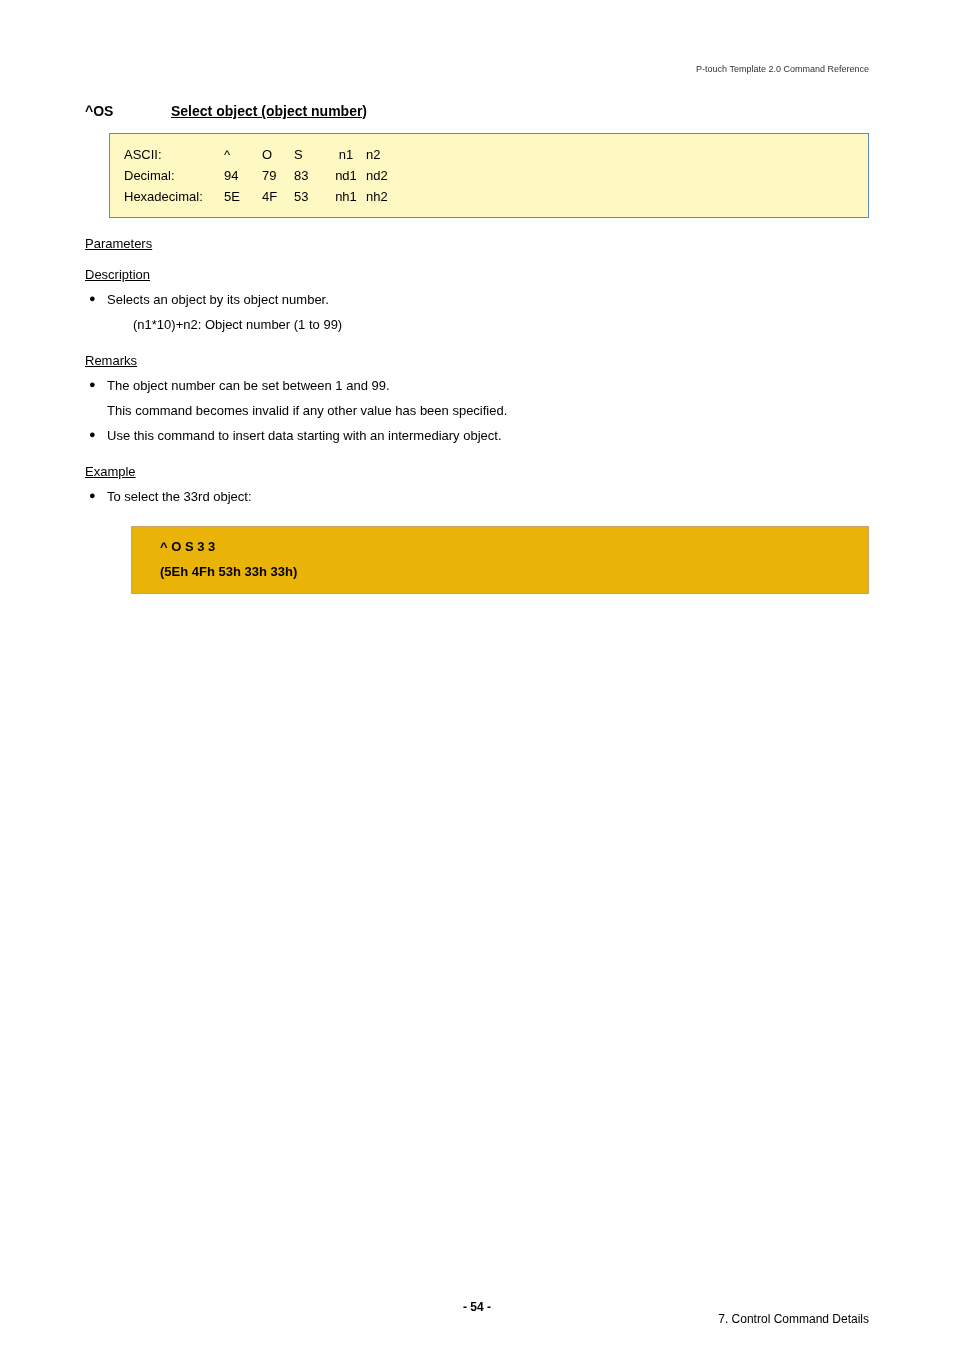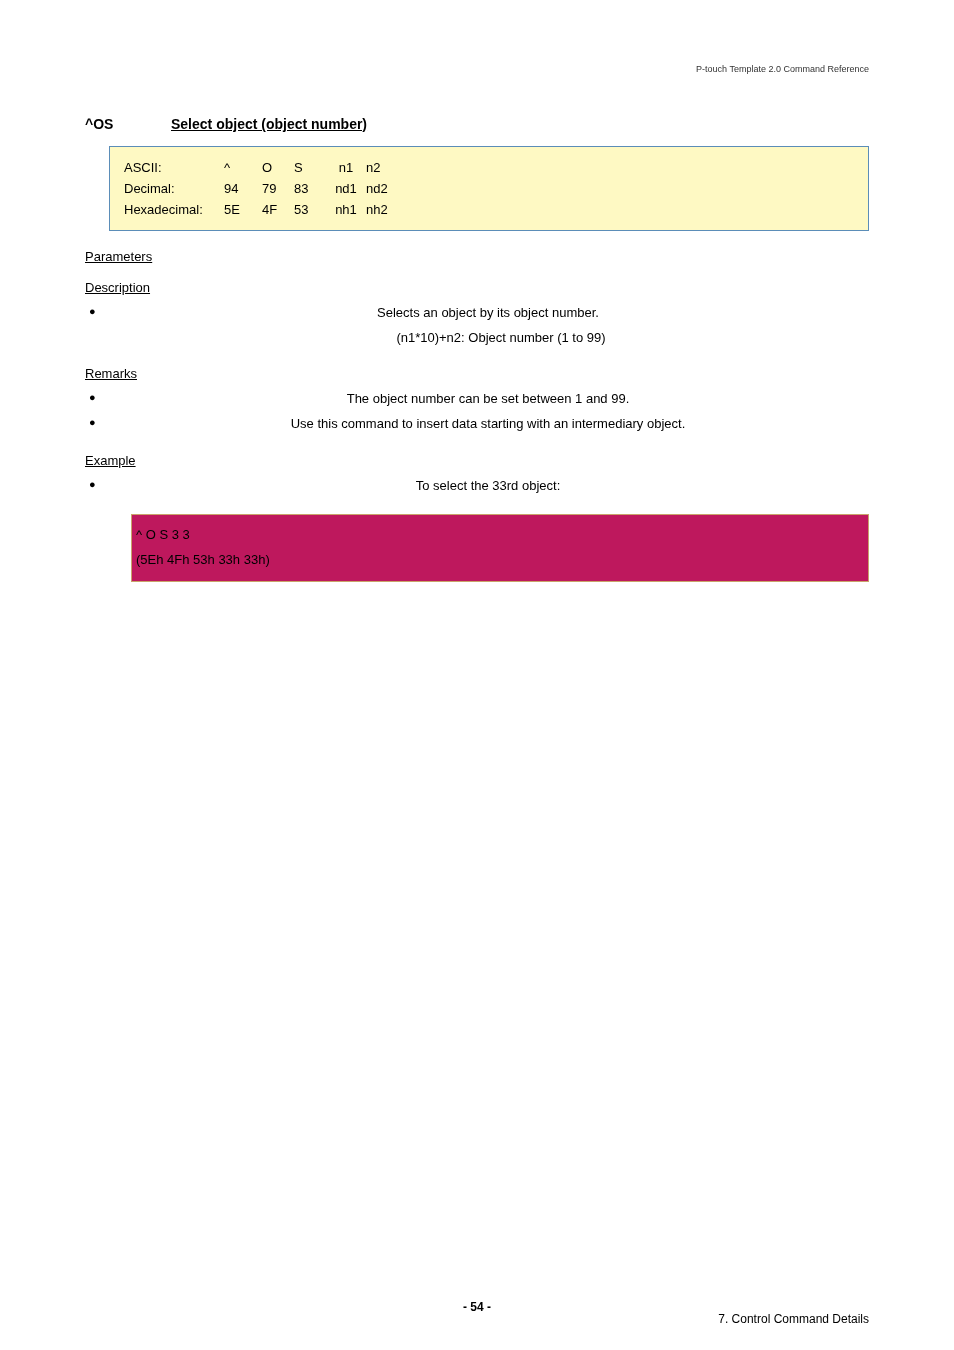--- a/index.html
+++ b/index.html
@@ -22,21 +22,21 @@
     top: 24px;
     right: 85px;
     font-size: 9px;
     color: #333;
     margin-top: 40px;
   }
   .section-heading {
     text-decoration: underline;
     font-weight: bold;
     font-size: 14px;
-    margin-top: 61px;
+    margin-top: 48px;
     margin-bottom: 14px;
   }
   .section-heading .cmd {
     display: inline-block;
     width: 86px;
   }
   .code-table {
     border: 1px solid #5b8db8;
     background: #fef9c3;
     padding: 10px 14px 10px 14px;
@@ -64,21 +64,20 @@
   }
   .indent-block {
     margin-left: 48px;
     margin-bottom: 16px;
     line-height: 1.9;
   }
   ul.bullets {
     list-style: none;
     margin-left: 0;
     margin-bottom: 16px;
-    text-align: center;
   }
   ul.bullets > li {
     position: relative;
     padding-left: 22px;
     line-height: 1.9;
   }
   ul.bullets > li::before {
     content: "●";
     position: absolute;
     left: 4px;
@@ -88,25 +87,26 @@
   ul.bullets .subline {
     display: block;
     padding-left: 26px;
   }
   ul.bullets .subline-plain {
     display: block;
     padding-left: 0;
   }
   .example-box {
     border: 1px solid #c9a36a;
-    background: #be185d;
+    background: #eab308;
     margin-left: 46px;
-    padding: 8px 4px;
+    padding: 8px 28px;
     line-height: 1.9;
     font-size: 13px;
+    font-weight: bold;
   }
   .footer {
     position: absolute;
     bottom: 36px;
     left: 0;
     width: 100%;
     font-size: 12px;
   }
   .footer-center {
     text-align: center;
@@ -167,20 +167,21 @@
   <li>
     <span>Selects an object by its object number.</span>
     <span class="subline">(n1*10)+n2:   Object number (1 to 99)</span>
   </li>
 </ul>
 
 <div class="sub-heading">Remarks</div>
 <ul class="bullets">
   <li>
     <span>The object number can be set between 1 and 99.</span>
+    <span class="subline-plain">This command becomes invalid if any other value has been specified.</span>
   </li>
   <li>
     <span>Use this command to insert data starting with an intermediary object.</span>
   </li>
 </ul>
 
 <div class="sub-heading">Example</div>
 <ul class="bullets">
   <li>
     <span>To select the 33rd object:</span>

